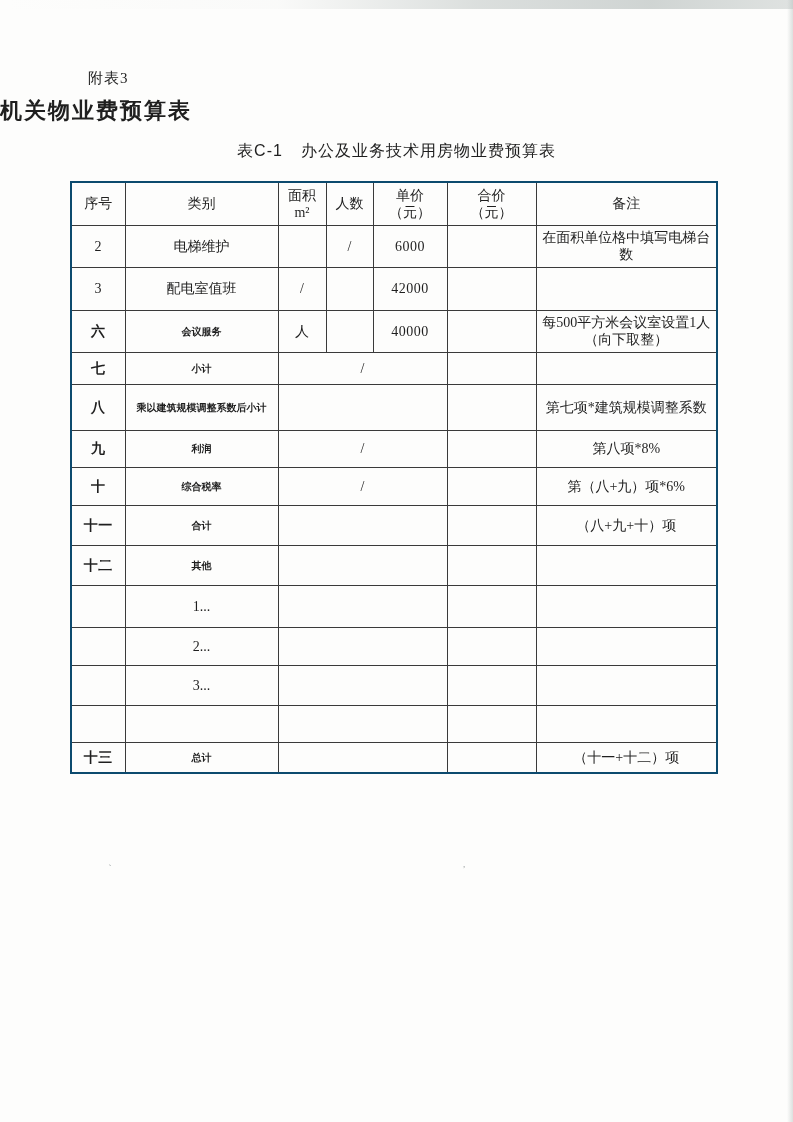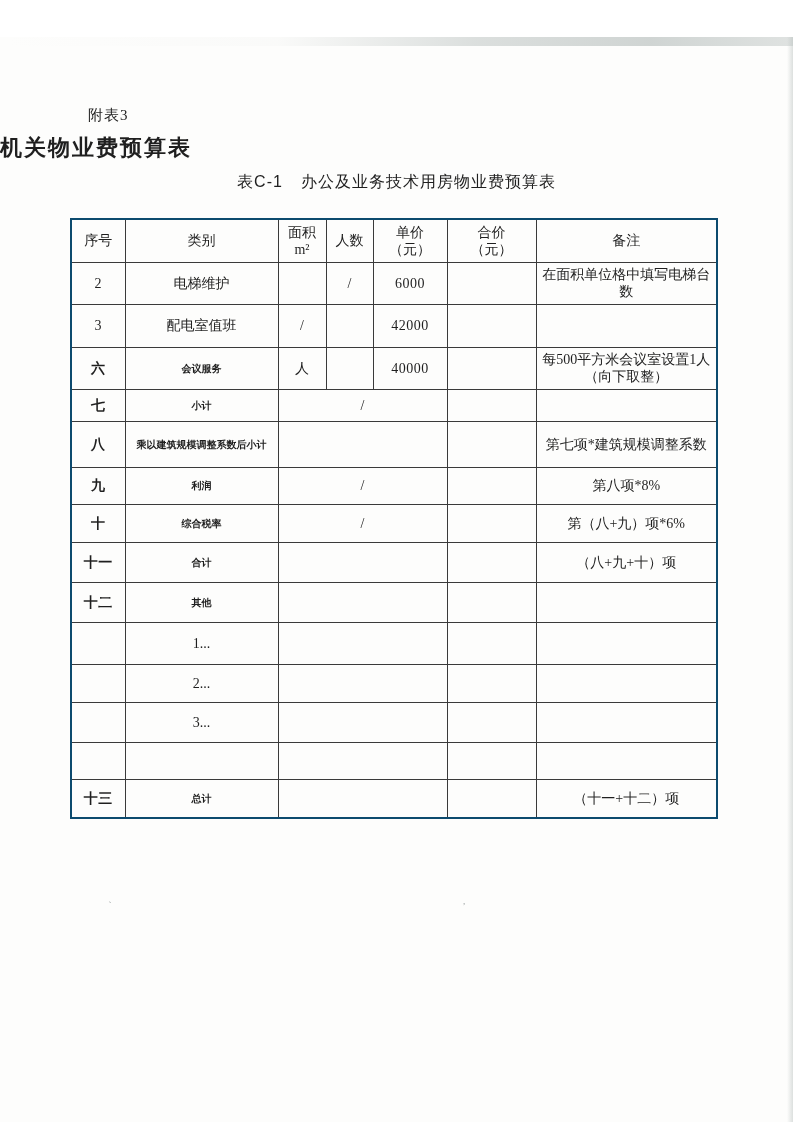--- a/index.html
+++ b/index.html
@@ -4,21 +4,21 @@
 <style>
   html,body{margin:0;padding:0;}
   body{
     width:793px;height:1122px;
     background:#ffffff;
     font-family:"Liberation Serif","DejaVu Serif",serif;
     color:#1f1f1f;
     position:relative;
     overflow:hidden;
   }
-  .page{position:absolute;inset:0;background:#fdfdfc;margin-top:37px;}
+  .page{position:absolute;inset:0;background:#fdfdfc;}
   
   .scan-top{
     position:absolute;left:0;top:0;width:793px;height:9px;
     background:linear-gradient(to right,rgba(190,196,194,0) 0%,rgba(190,196,194,0.05) 35%,rgba(178,186,184,0.45) 60%,rgba(170,179,177,0.55) 82%,rgba(178,186,184,0.40) 100%);
   }
   .scan-right{
     position:absolute;right:0;top:0;width:6px;height:1122px;
     background:linear-gradient(to right,rgba(185,192,190,0) 0%,rgba(180,188,186,0.45) 100%);
   }
   .speck{position:absolute;color:#9aa0a0;font-size:9px;line-height:9px;}
@@ -26,21 +26,21 @@
     position:absolute;left:88px;top:69px;
     font-size:15px;letter-spacing:1px;
     font-family:"Liberation Serif","DejaVu Serif",serif;
   }
   .title{
     position:absolute;left:0;top:96px;width:793px;
     font-weight:700;font-size:22px;letter-spacing:2px;
     font-family:"Liberation Sans","DejaVu Sans",sans-serif;
   }
   .subtitle{
-    position:absolute;left:0;top:135px;width:793px;
+    position:absolute;left:0;top:141px;width:793px;
     text-align:center;font-size:16px;letter-spacing:1px;
     font-family:"Liberation Sans","DejaVu Sans",sans-serif;
   }
   .subtitle .gap{display:inline-block;width:18px;}
   table.budget{
     position:absolute;left:70px;top:181px;
     width:646px;border-collapse:collapse;table-layout:fixed;
     border:2px solid #0c4a6e;
     padding-left:9px;
   }
@@ -207,21 +207,21 @@
     </tr>
 
     <tr style="height:37px">
       <td class="seq"></td>
       <td class="cat"></td>
       <td class="slash" colspan="3"></td>
       <td class="num"></td>
       <td class="remark"></td>
     </tr>
 
-    <tr style="height:39px" class="bold-row">
+    <tr style="height:31px" class="bold-row">
       <td class="seq">十三</td>
       <td class="cat">总计</td>
       <td class="slash" colspan="3"></td>
       <td class="num"></td>
       <td class="remark">（十一+十二）项</td>
     </tr>
   </tbody>
     </table>
 
 

